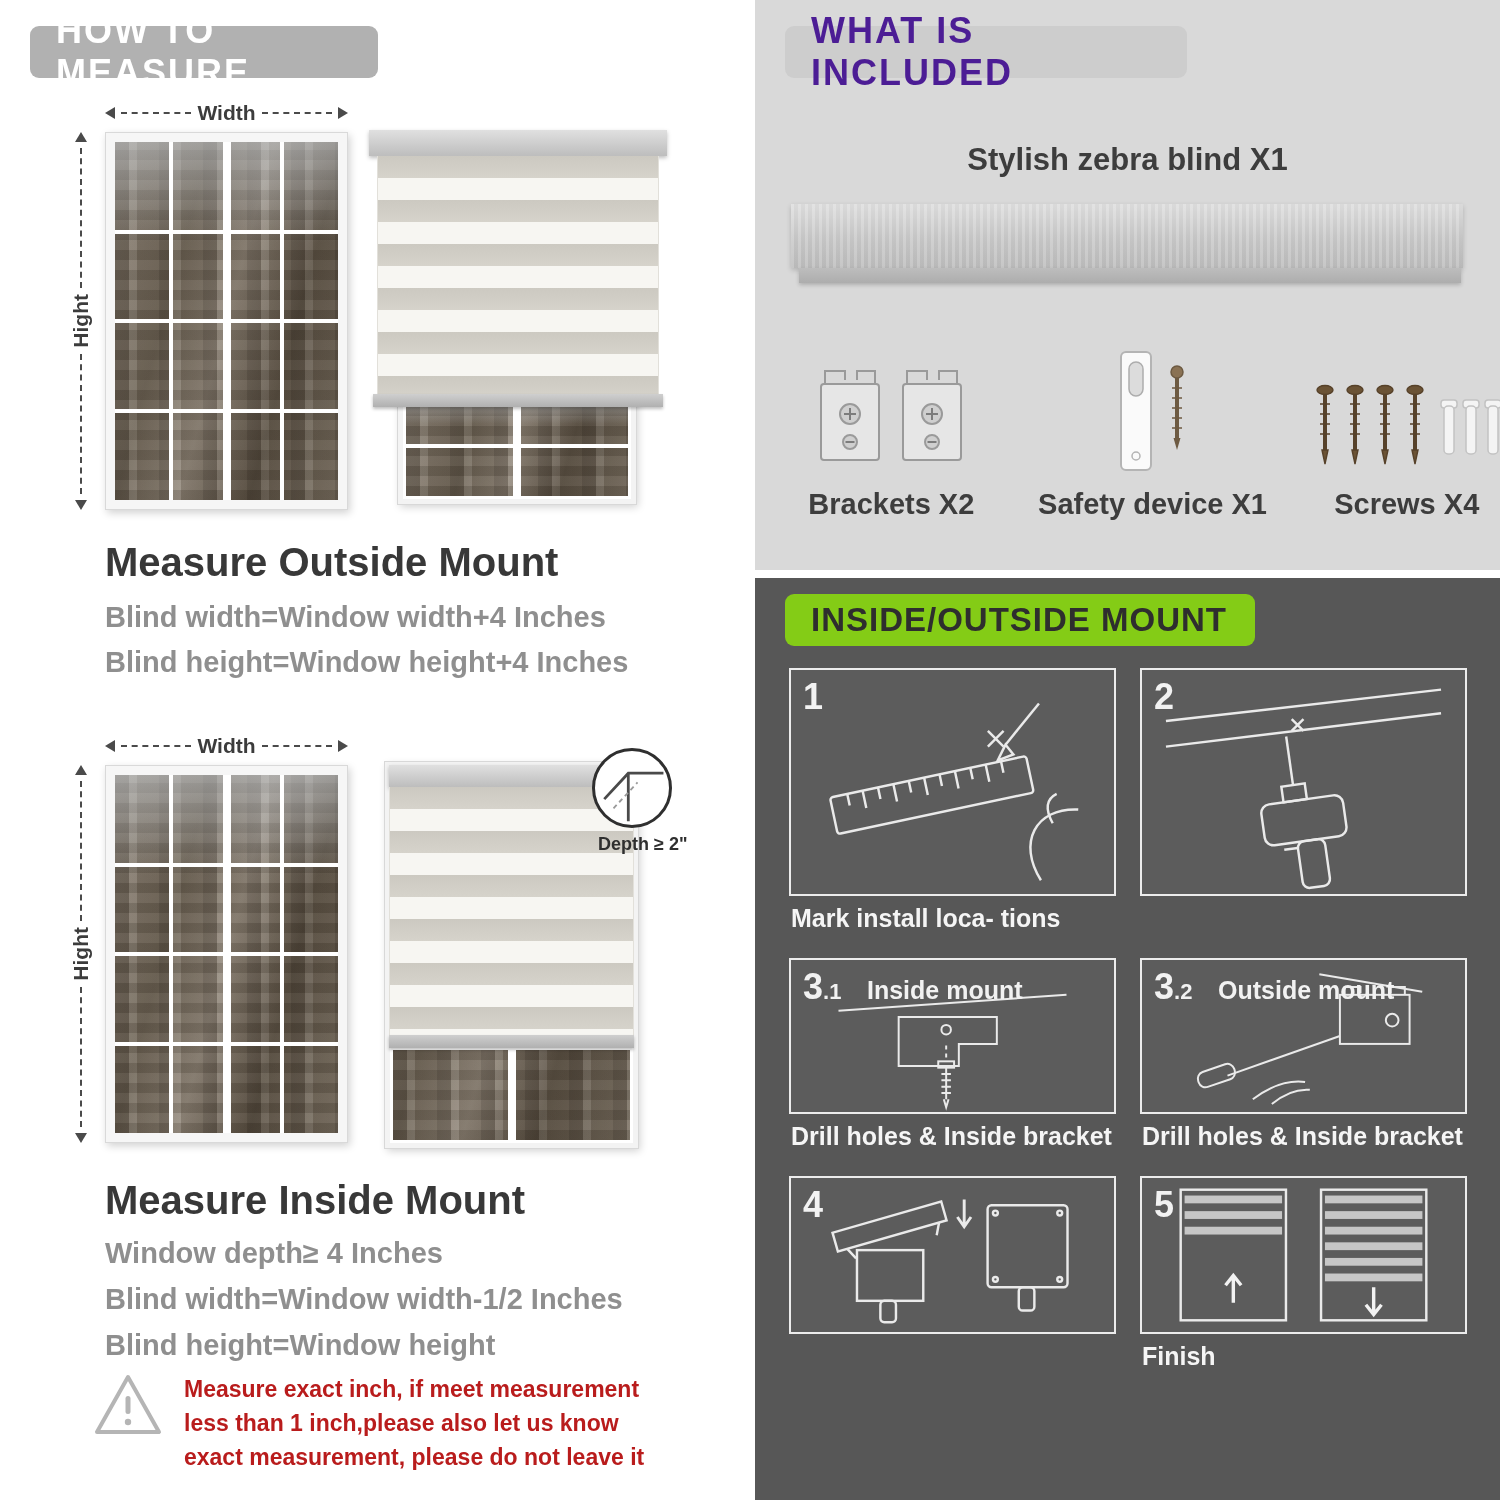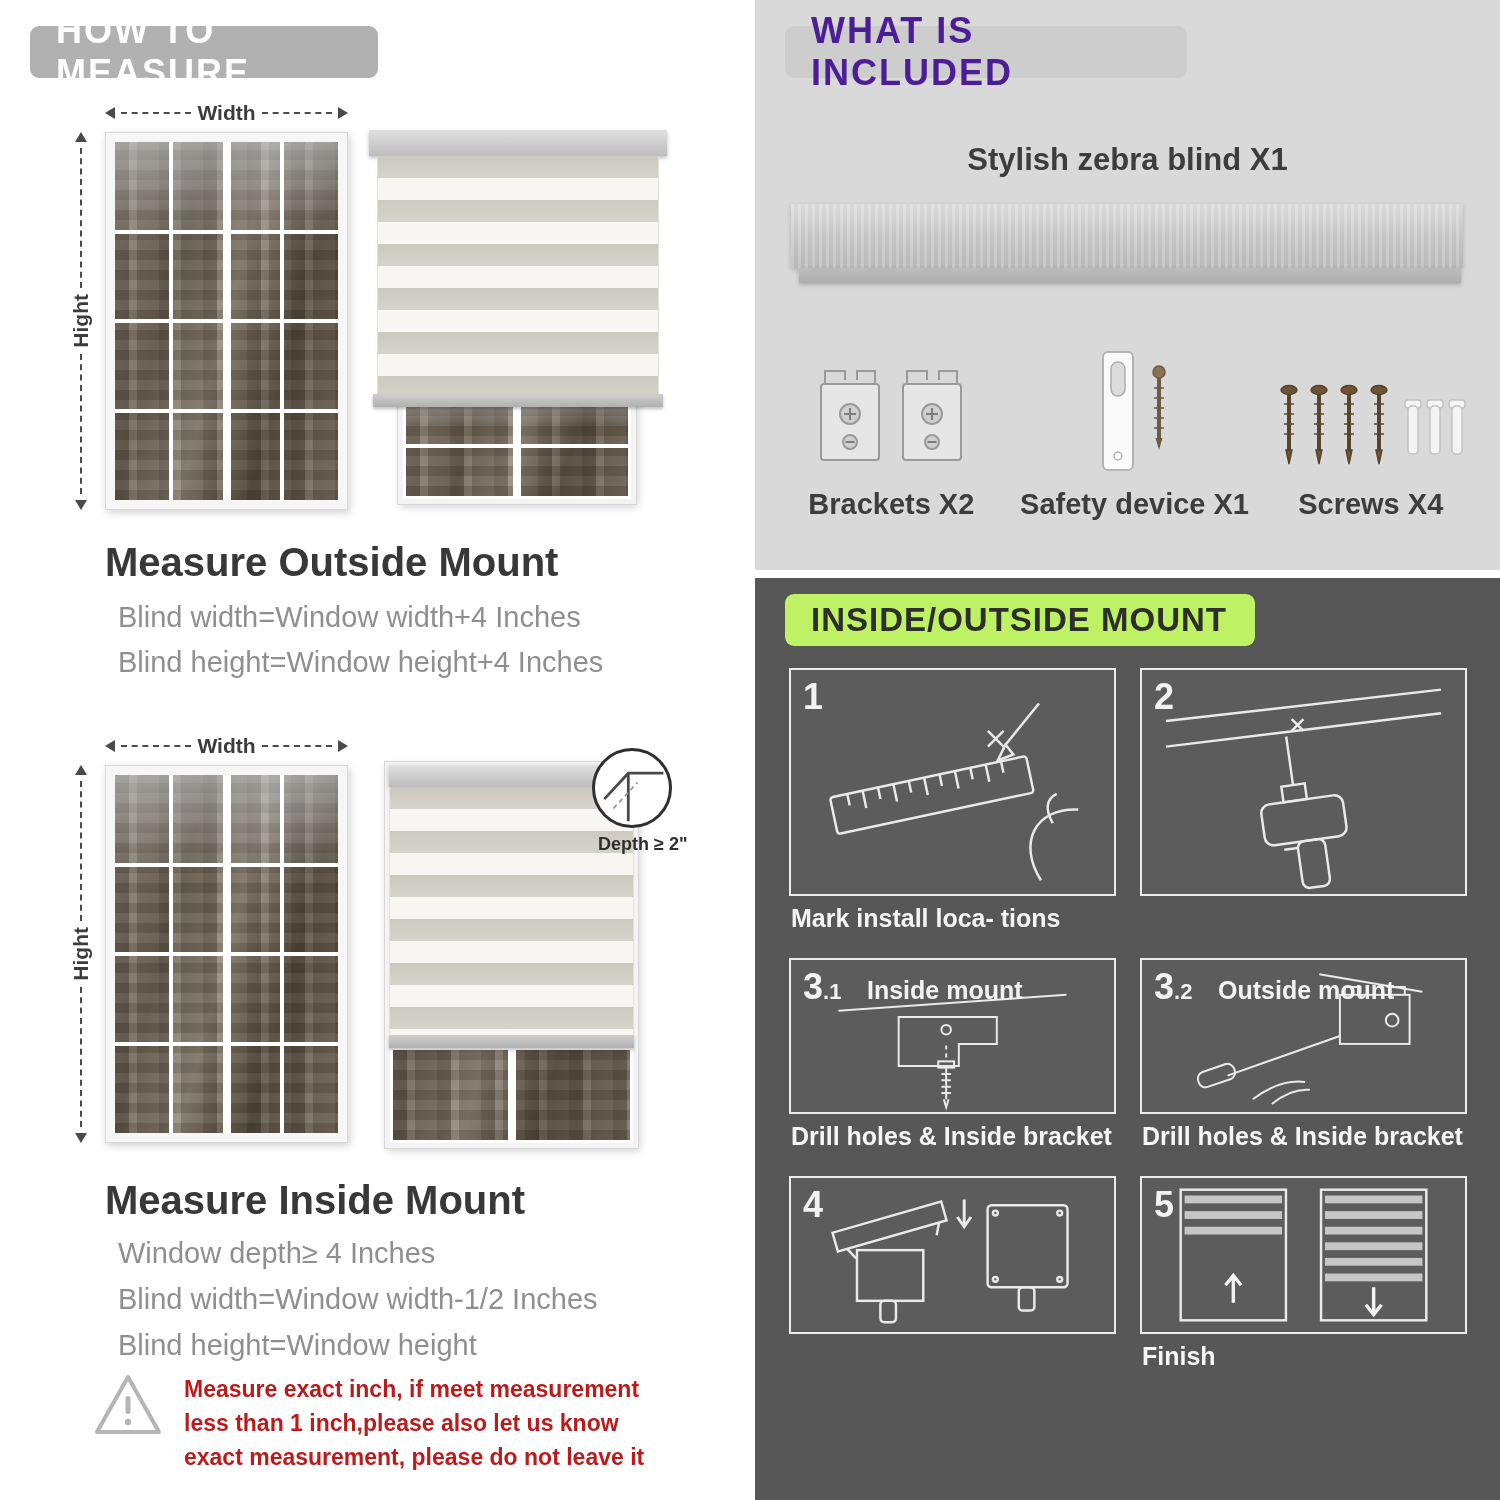--- a/index.html
+++ b/index.html
@@ -4,21 +4,21 @@
 <style>
   * { margin:0; padding:0; box-sizing:border-box; }
   body { font-family:"Liberation Sans", sans-serif; background:#fff; }
   .canvas { position:relative; width:1500px; height:1500px; background:#fff; overflow:hidden; }
 
   
   .pill { position:absolute; display:inline-flex; align-items:center; height:52px;
           border-radius:9px; font-weight:bold; letter-spacing:2px; padding:0 26px; }
   .pill-left { left:30px; top:26px; background:#b1b1b1; color:#fff; font-size:36px; width:348px; }
   .pill-included { left:30px; top:26px; background:#cdcdcd; color:#4c1d95; font-size:36px; width:402px; }
-  .pill-mount { left:30px; top:16px; background:#bef264; color:#2e2e2e; font-size:33px; width:470px; letter-spacing:1px;text-align:center; }
+  .pill-mount { left:30px; top:16px; background:#84cc16; color:#2e2e2e; font-size:33px; width:470px; letter-spacing:1px;text-align:center; }
 
   
   .win { position:absolute; background:#f6f6f6; border:1px solid #d9d9d9; box-shadow:2px 3px 8px rgba(0,0,0,.18); }
   .win-glass { position:absolute; inset:9px; }
   .photo {
     background:
       linear-gradient(to bottom, rgba(205,210,215,.55) 0%, rgba(205,210,215,0) 28%),
       repeating-linear-gradient(90deg, rgba(40,32,24,.28) 0 14px, rgba(255,255,255,.07) 14px 22px, rgba(70,60,48,.22) 22px 44px),
       repeating-linear-gradient(0deg, rgba(30,25,18,.14) 0 10px, rgba(255,255,255,.05) 10px 20px),
       linear-gradient(105deg, #8b8174 0%, #6f6557 30%, #948a7d 50%, #5b5144 72%, #7e7466 100%);
@@ -48,36 +48,36 @@
   .tri-r { width:0; height:0; border:6px solid transparent; border-right:0; border-left:10px solid #4a4a4a; }
   .lbl { font-weight:bold; font-size:21px; white-space:nowrap; }
   .varrow { position:absolute; display:flex; flex-direction:column; align-items:center; gap:6px; color:#3c3c3c; }
   .vdash { border-left:2px dashed #4a4a4a; width:0; flex:1; }
   .tri-u { width:0; height:0; border:6px solid transparent; border-top:0; border-bottom:10px solid #4a4a4a; }
   .tri-d { width:0; height:0; border:6px solid transparent; border-bottom:0; border-top:10px solid #4a4a4a; }
   .vlbl { writing-mode:vertical-rl; transform:rotate(180deg); font-weight:bold; font-size:21px; }
 
   
   .h-title { position:absolute; font-size:40px; font-weight:bold; color:#383838; }
-  .rule-line { position:absolute; font-size:29px; font-weight:normal; color:#8f8f8f;margin-left:13px; }
+  .rule-line { position:absolute; font-size:29px; font-weight:bold; color:#8f8f8f; }
   .depth-circle { position:absolute; width:80px; height:80px; border:3px solid #2f2f2f; border-radius:50%; background:#fff; overflow:hidden; z-index:3; }
   .depth-label { position:absolute; font-size:18px; font-weight:bold; color:#2f2f2f; z-index:3; }
   .note-text { position:absolute; font-size:23px; line-height:34px; font-weight:bold; color:#b91c1c; width:480px; }
 
   
   .panel-included { position:absolute; left:755px; top:0; width:745px; height:570px; background:#d9d9d9; }
   .product-label { position:absolute; left:0; right:0; top:142px; text-align:center; font-size:31px; font-weight:bold; color:#3d3d3d; }
   .headrail { position:absolute; left:36px; top:204px; width:672px; height:64px;
               background:
                 repeating-linear-gradient(90deg, rgba(255,255,255,.16) 0 3px, rgba(0,0,0,.02) 3px 7px),
                 linear-gradient(#dedede 0%, #c8c8c8 55%, #bcbcbc 100%);
               box-shadow:0 2px 5px rgba(0,0,0,.18); }
   .headrail::after { content:""; position:absolute; left:8px; right:2px; bottom:-15px; height:15px;
                      background:linear-gradient(#bdbdbd,#adadad); box-shadow:0 2px 4px rgba(0,0,0,.2); }
-  .included-items { position:absolute; left:20px; right:20px; top:326px; display:flex; }
+  .included-items { position:absolute; left:20px; right:20px; top:326px; display:flex;gap:18px; }
   .inc-col { display:flex; flex-direction:column; align-items:center; }
   .inc-icon { height:152px; display:flex; align-items:flex-end; justify-content:center; }
   .inc-label { margin-top:10px; font-size:29px; font-weight:bold; color:#3d3d3d; white-space:nowrap; }
 
   .panel-mount { position:absolute; left:755px; top:578px; width:745px; height:922px; background:#575757; }
   .steps { position:absolute; left:34px; top:90px; width:678px; display:grid; grid-template-columns:1fr 1fr; column-gap:24px; }
   .step { margin-bottom:12px; }
   .step-panel { position:relative; border:2px solid #ececec; background:rgba(255,255,255,.03); }
   .hp1 { height:228px; } .hp2 { height:156px; } .hp3 { height:158px; }
   .step-num { position:absolute; left:12px; top:6px; color:#f2f2f2; font-size:36px; font-weight:bold; z-index:2; }

